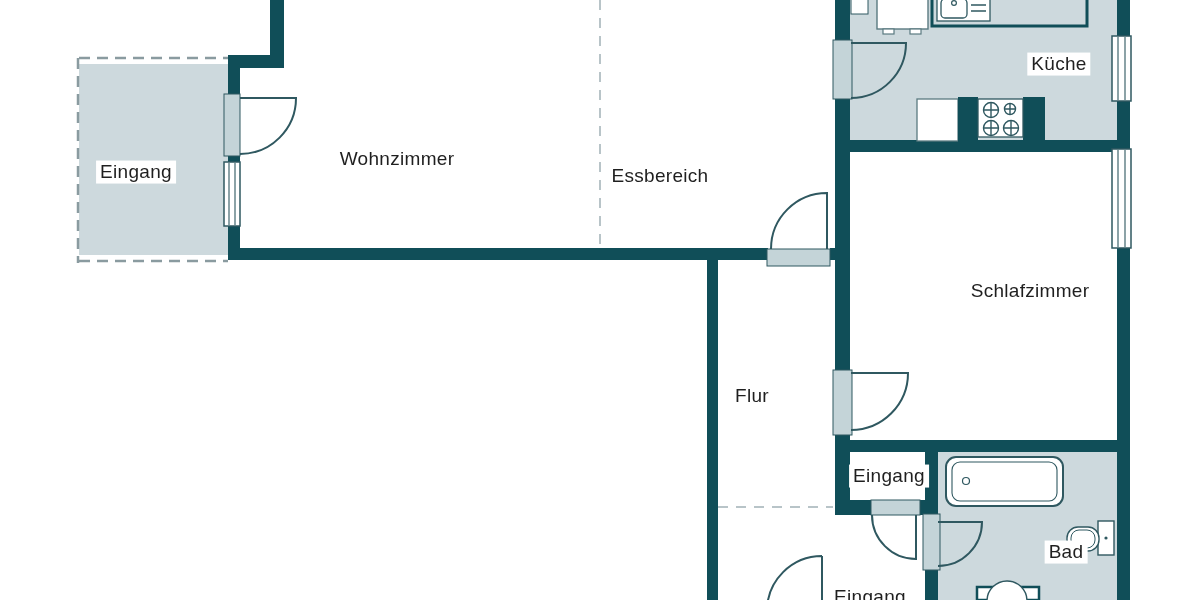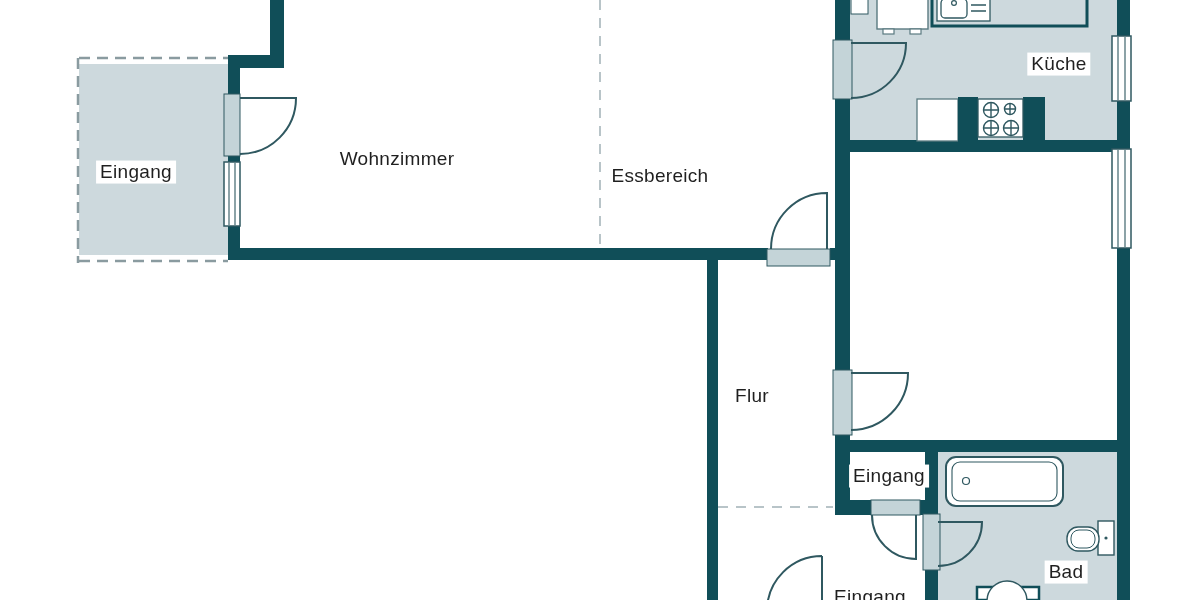--- a/index.html
+++ b/index.html
@@ -158,18 +158,19 @@
     <rect x="977" y="587" width="62" height="13" fill="#ffffff" stroke="#104e58" stroke-width="2.5"></rect>
     <circle cx="1007" cy="601" r="20" fill="#ffffff" stroke="#2f5860" stroke-width="1.4"></circle>
   </g>
 
 </svg>
 
   <div class="room-label" style="left:136px;top:172px">Eingang</div>
   <div class="room-label" style="left:397px;top:159px">Wohnzimmer</div>
   <div class="room-label" style="left:660px;top:176px">Essbereich</div>
   <div class="room-label" style="left:1059px;top:64px">Küche</div>
+  <div class="room-label" style="left:1030px;top:291px">Schlafzimmer</div>
   <div class="room-label" style="left:752px;top:396px">Flur</div>
   <div class="room-label" style="left:889px;top:476px">Eingang</div>
   <div class="room-label" style="left:870px;top:597px">Eingang</div>
-  <div class="room-label" style="left:1066px;top:572px">Bad</div>
+  <div class="room-label" style="left:1066px;top:552px">Bad</div>
 
 </div>
 
 </body></html>

